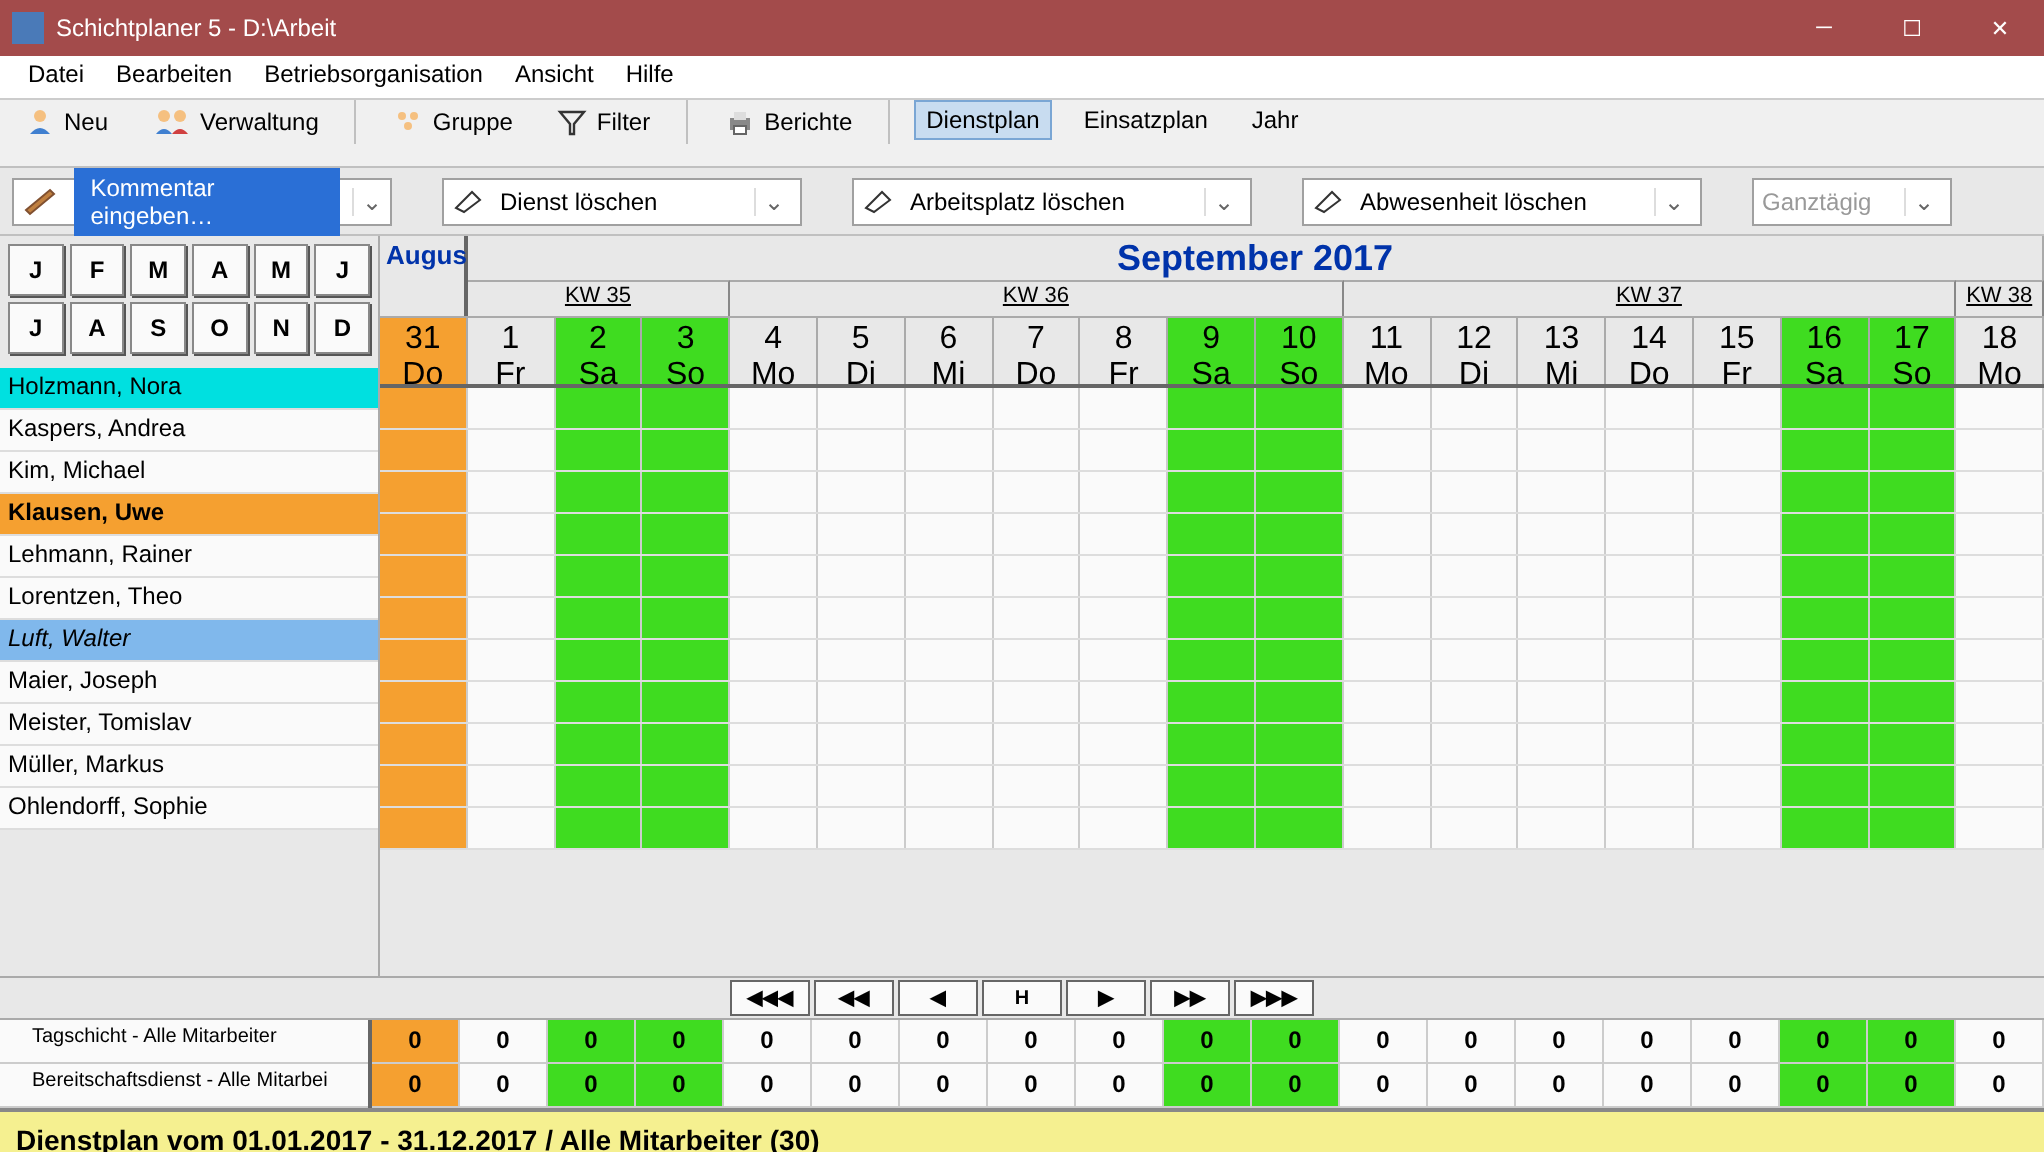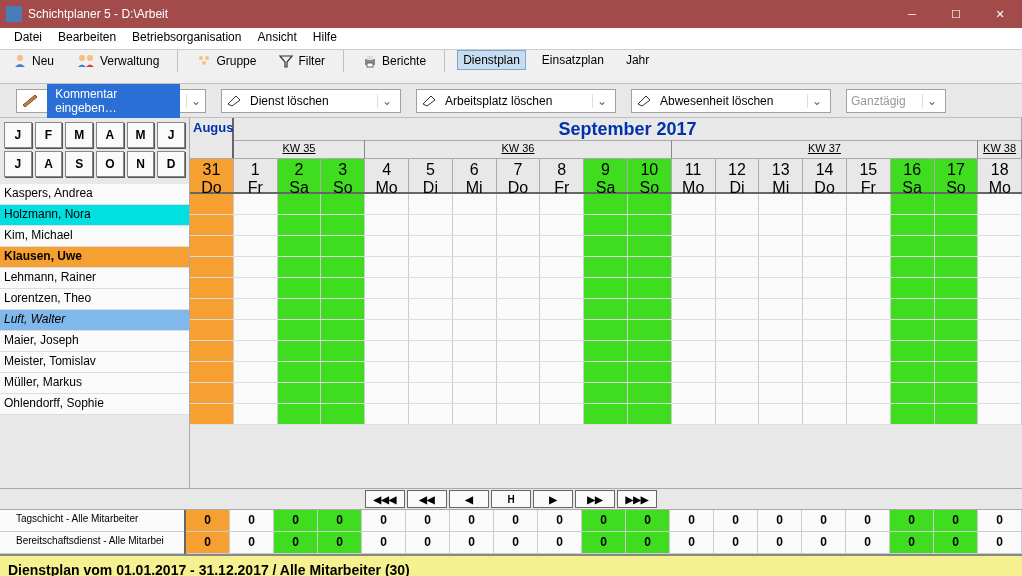--- a/index.html
+++ b/index.html
@@ -7,21 +7,21 @@
 .titlebar { background: #a34b4b; color: #fff; height: 28px; display: flex; align-items: center; padding-left: 6px; }
 .titlebar .icon { width: 16px; height: 16px; background: #4a7ab8; margin-right: 6px; display: inline-block; }
 .titlebar .title { flex: 1; font-size: 12px; }
 .winbtn { width: 44px; height: 28px; display: flex; align-items: center; justify-content: center; color: #fff; }
 .menubar { background: #fff; height: 22px; display: flex; align-items: flex-start; padding: 0 6px; border-bottom: 1px solid #ccc; }
 .menuitem { padding: 2px 8px; font-size: 12px; }
 .toolbar { background: #f0f0f0; height: 34px; display: flex; align-items: flex-start; padding: 0 6px; gap: 10px; border-bottom: 1px solid #c0c0c0; }
 .tbtn { display: flex; align-items: center; gap: 4px; padding: 3px 6px; font-size: 12px; }
 .sep { width: 1px; height: 22px; background: #c0c0c0; margin: 0 2px; }
 .active-tab { background: #c8dcf0; border: 1px solid #7aa6d4; padding: 2px 5px; }
-.toolbar2 { background: #e8e8e8; height: 34px; display: flex; align-items: flex-end; padding: 4px 16px; gap: 15px; border-bottom: 1px solid #c0c0c0; }
+.toolbar2 { background: #e8e8e8; height: 34px; display: flex; align-items: flex-end; padding: 4px 6px; gap: 25px; border-bottom: 1px solid #c0c0c0; }
 .combo { background: #fff; border: 1px solid #a0a0a0; height: 24px; display: flex; align-items: center; padding: 0 4px; gap: 6px; font-size: 12px; }
 .combo .chev { color: #666; padding: 0 4px; border-left: 1px solid #ddd; margin-left: auto; }
 .kommentar-btn { background: #2a6fd6; color: #fff; padding: 3px 8px; font-size: 12px; }
 .contentwrap { display: flex; height: 370px; }
 .leftcol { width: 190px; background: #e8e8e8; display: flex; flex-direction: column; border-right: 1px solid #aaa; }
 .monthsgrid { padding: 4px; }
 .mrow { display: flex; gap: 3px; margin-bottom: 3px; }
 .mbtn { width: 28px; height: 26px; background: #fafafa; border: 1px solid #888; box-shadow: 1px 1px 0 #555; display: flex; align-items: center; justify-content: center; font-size: 12px; font-weight: bold; }
 .emplist { flex: 1; overflow: hidden; }
 .emp { height: 21px; padding: 2px 4px; font-size: 12px; border-bottom: 1px solid #ddd; background: #fafafa; white-space: nowrap; overflow: hidden; }
@@ -180,22 +180,22 @@
       <div class="mrow" id="mrow2">
           <div class="mbtn">J</div>
           <div class="mbtn">A</div>
           <div class="mbtn">S</div>
           <div class="mbtn">O</div>
           <div class="mbtn">N</div>
           <div class="mbtn">D</div>
         </div>
     </div>
     <div class="emplist" id="emplist">
+        <div class="emp cyan">Holzmann, Nora</div>
         <div class="emp ">Kaspers, Andrea</div>
-        <div class="emp cyan">Holzmann, Nora</div>
         <div class="emp ">Kim, Michael</div>
         <div class="emp orange">Klausen, Uwe</div>
         <div class="emp ">Lehmann, Rainer</div>
         <div class="emp ">Lorentzen, Theo</div>
         <div class="emp blue">Luft, Walter</div>
         <div class="emp ">Maier, Joseph</div>
         <div class="emp ">Meister, Tomislav</div>
         <div class="emp ">Müller, Markus</div>
         <div class="emp ">Ohlendorff, Sophie</div>
       </div>

